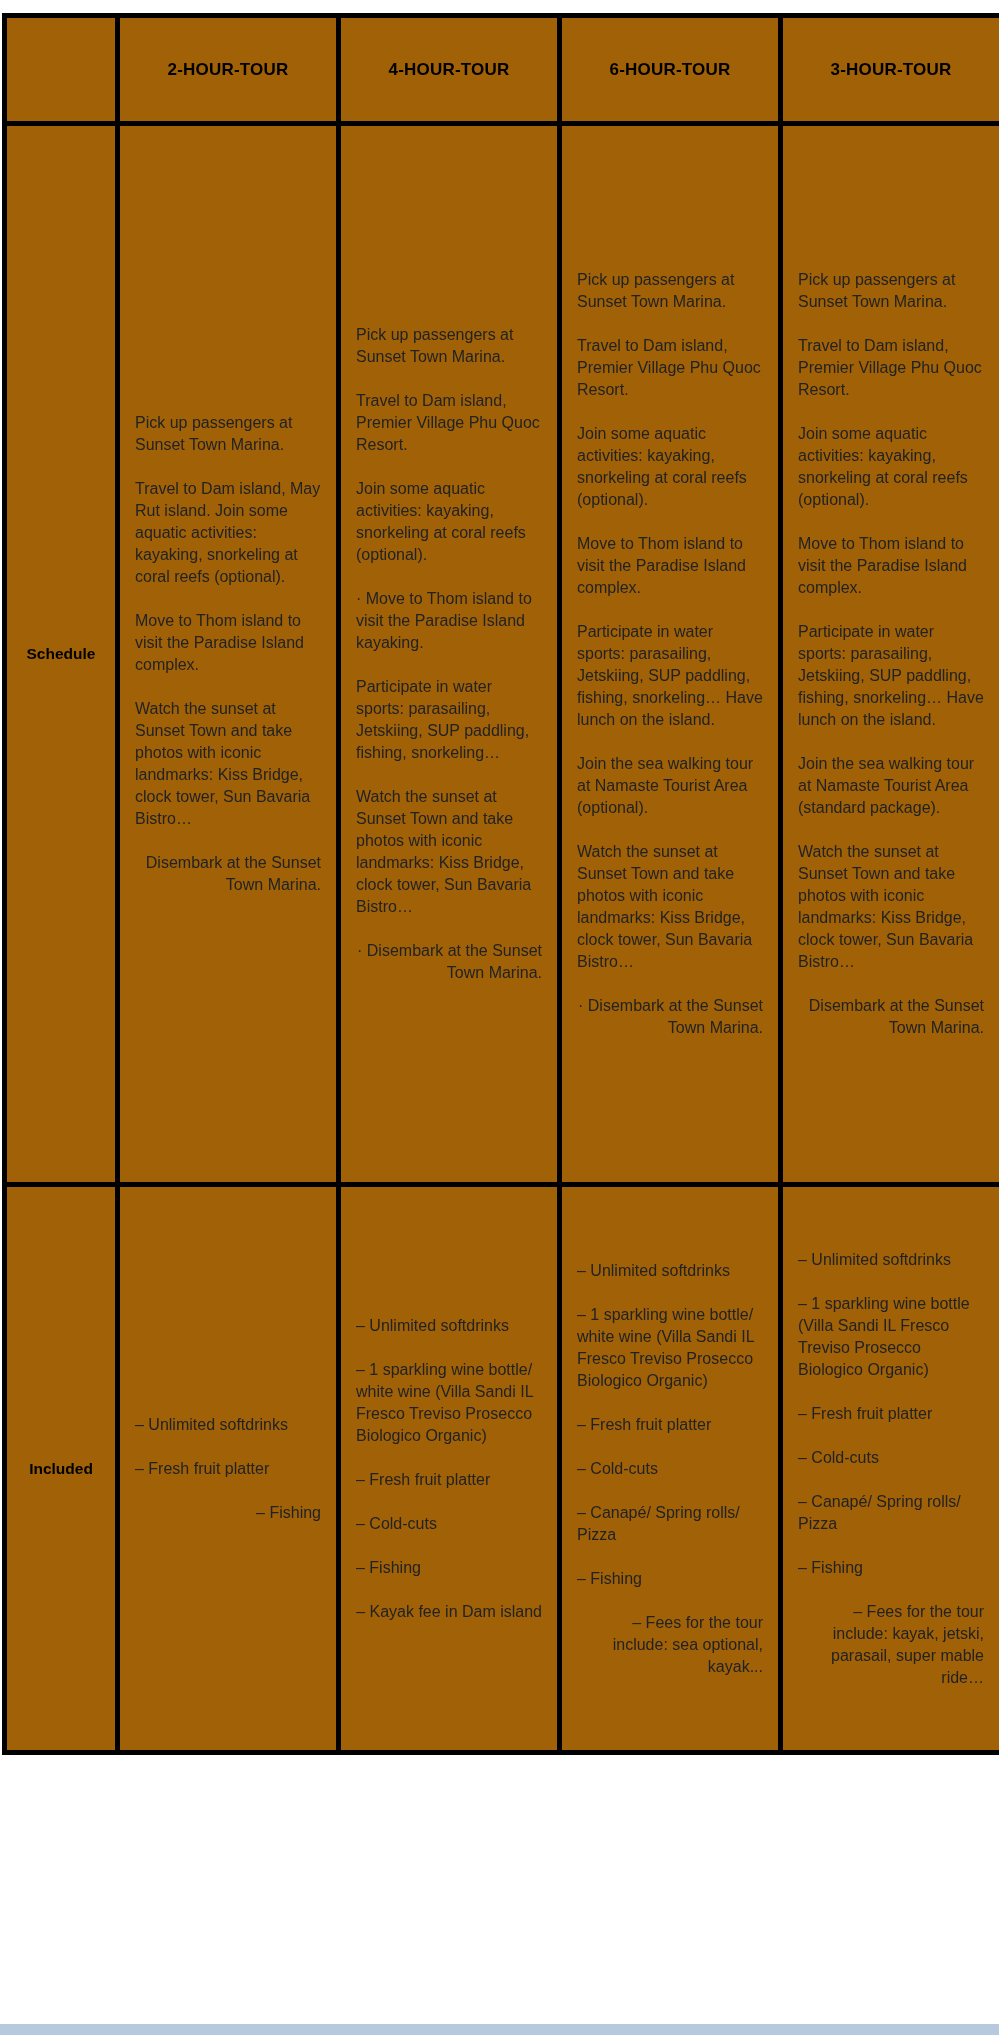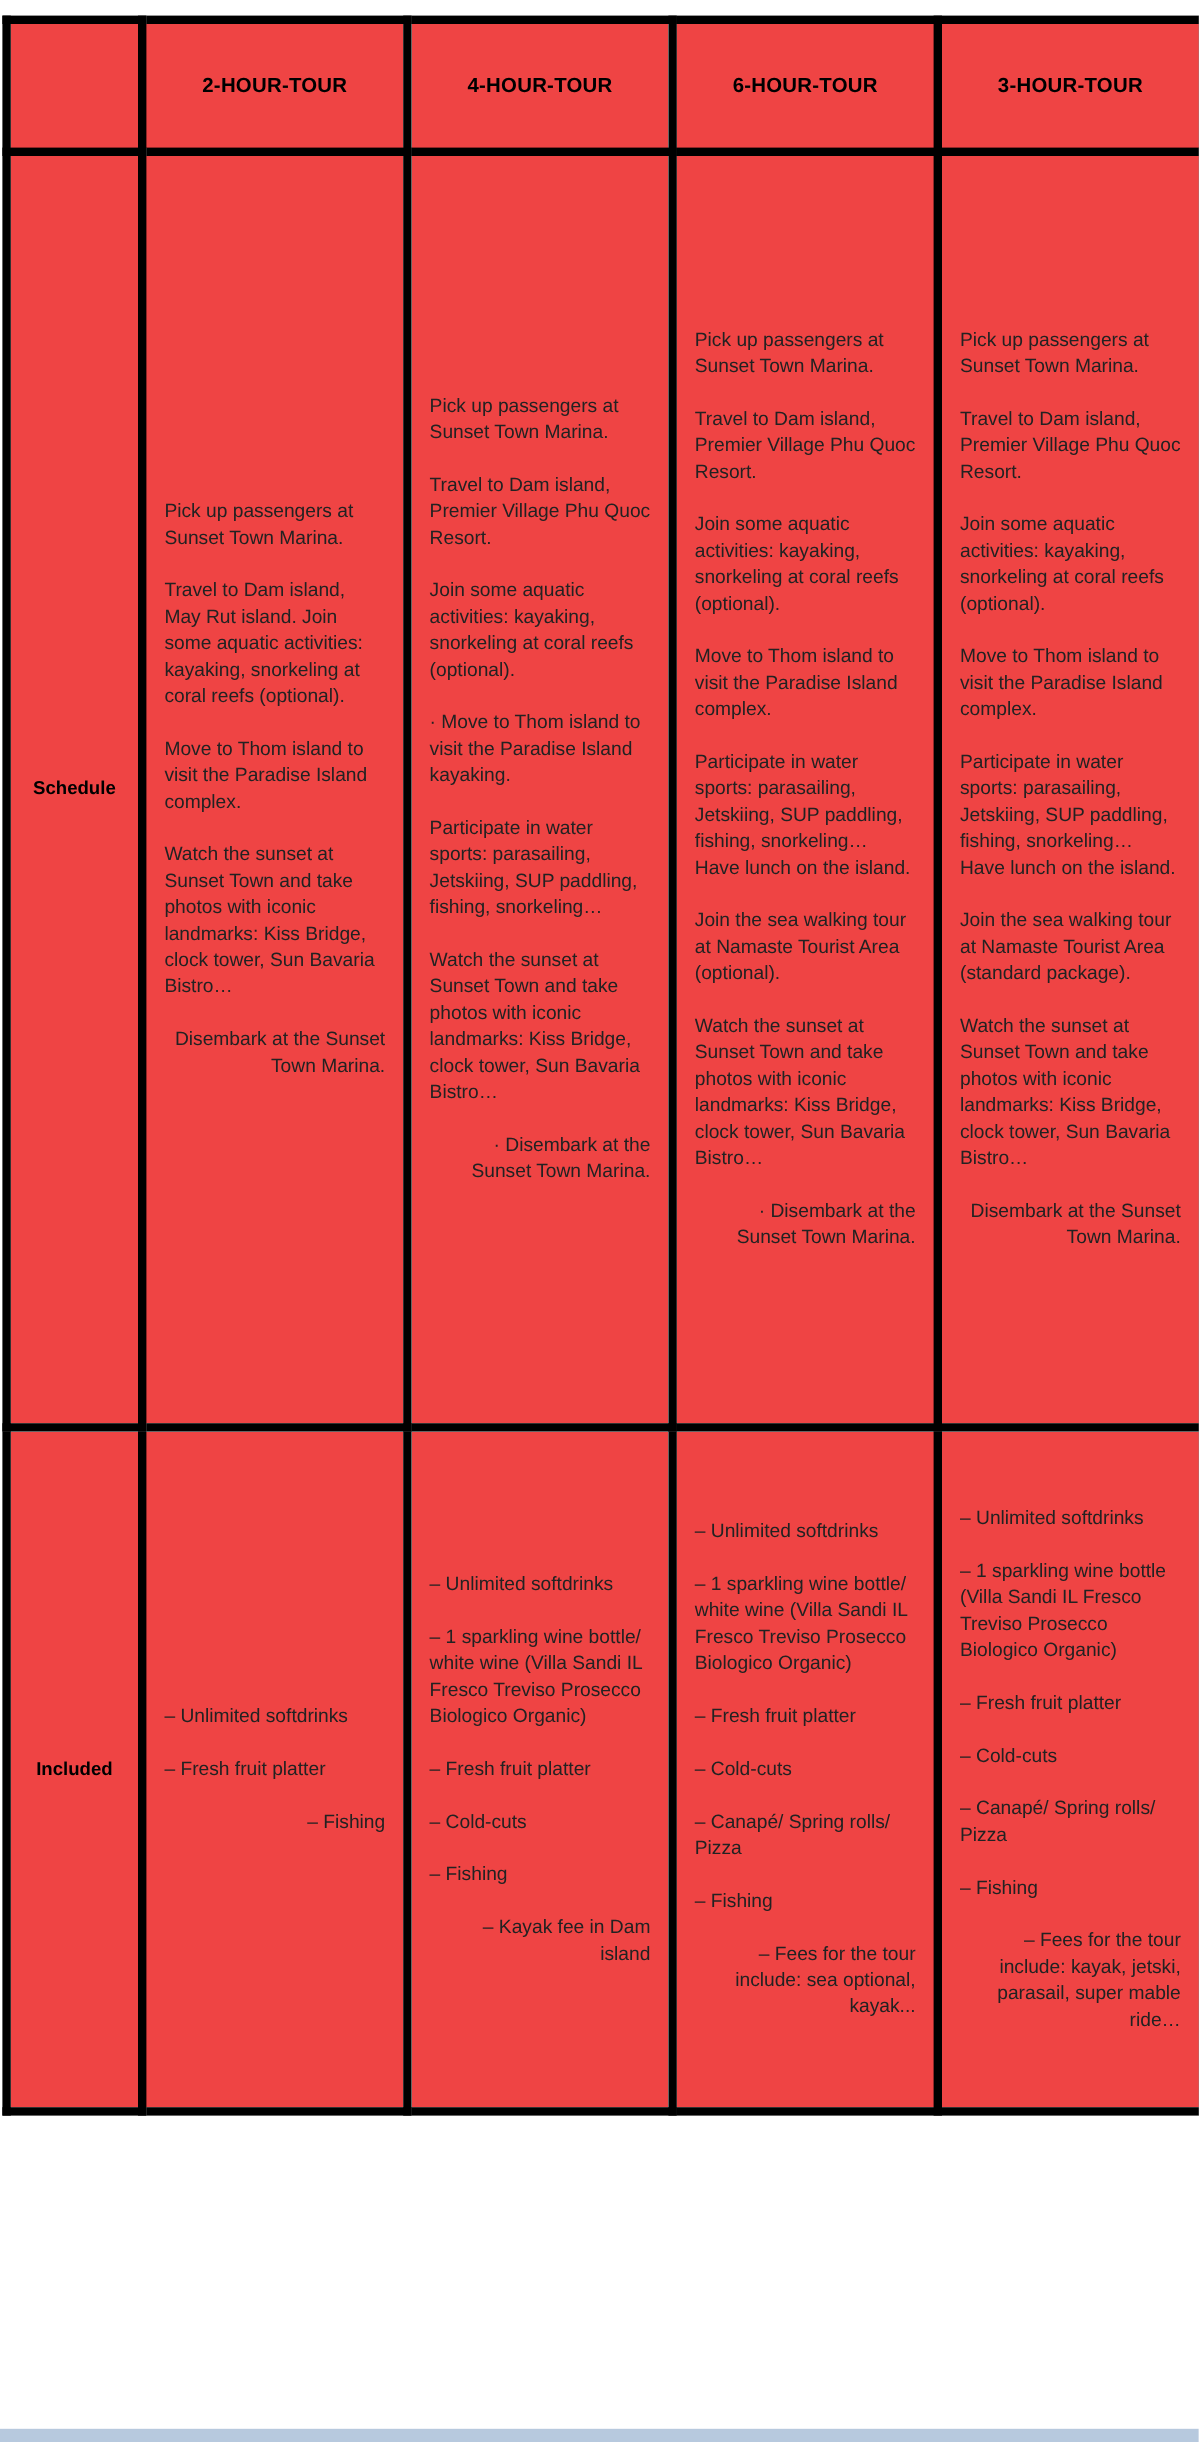--- a/index.html
+++ b/index.html
@@ -18,23 +18,23 @@
   }
   table.tour-table {
     border-collapse: collapse;
     table-layout: fixed;
     width: 995px;
     margin: 13px 2px 0 2px;
   }
   col.c-label   { width: 113px; }
   col.c-tour    { width: 221px; }
   td {
-    border: 7px solid #000000;
+    border: 5px solid #000000;
     vertical-align: middle;
-    background: #ef4444;
+    background: #a16207;
     overflow: hidden;
   }
   .row-header   td { height: 101px; }
   .row-cruise   td { height: 91px;  }
   .row-capacity td { height: 120px; }
   .row-price    td { height: 123px; }
   .row-schedule td { height: 1028px; }
   .row-included td { height: 535px; }
 
   .head-cell {

